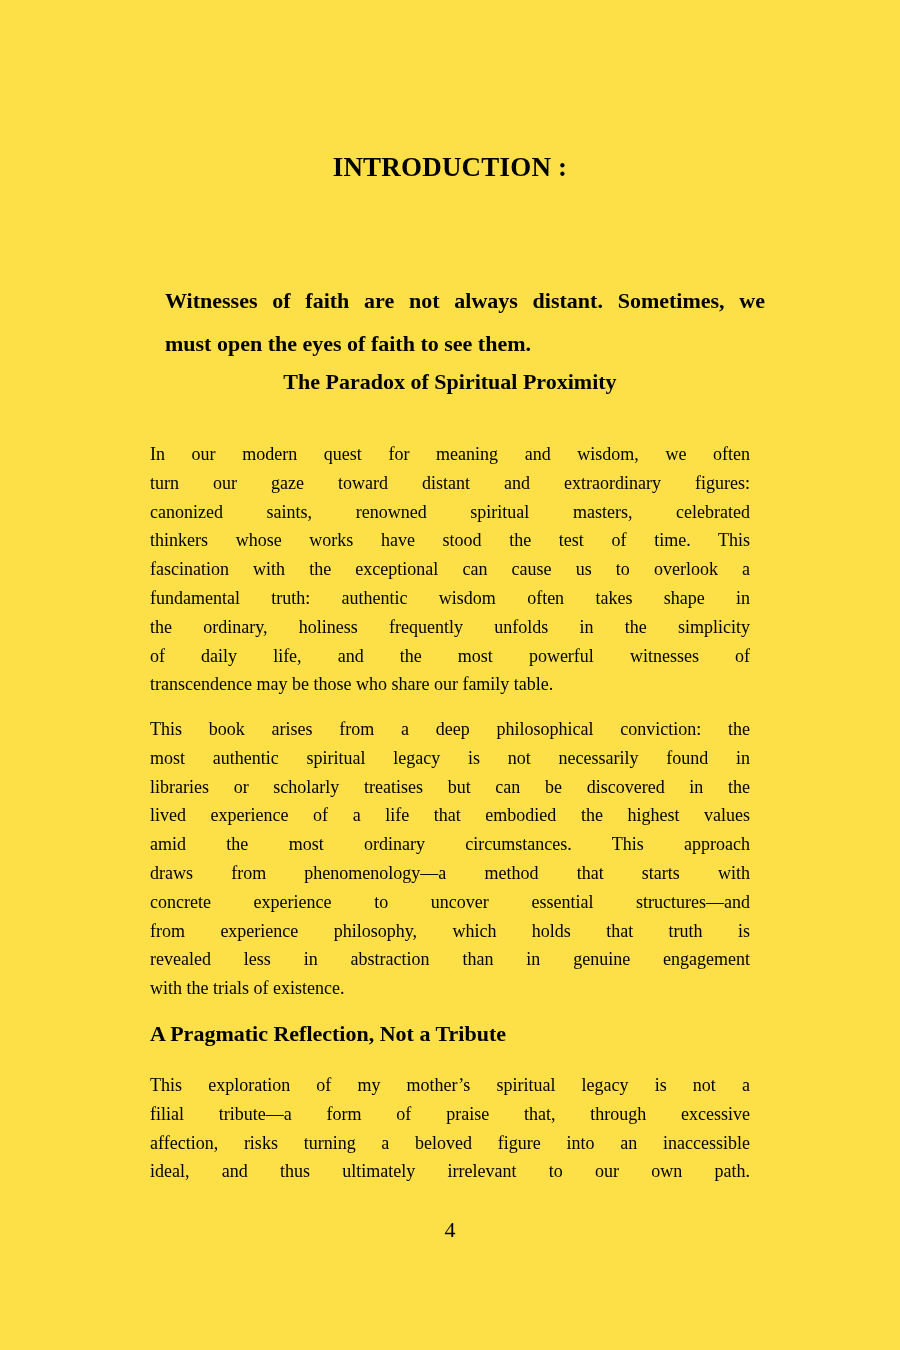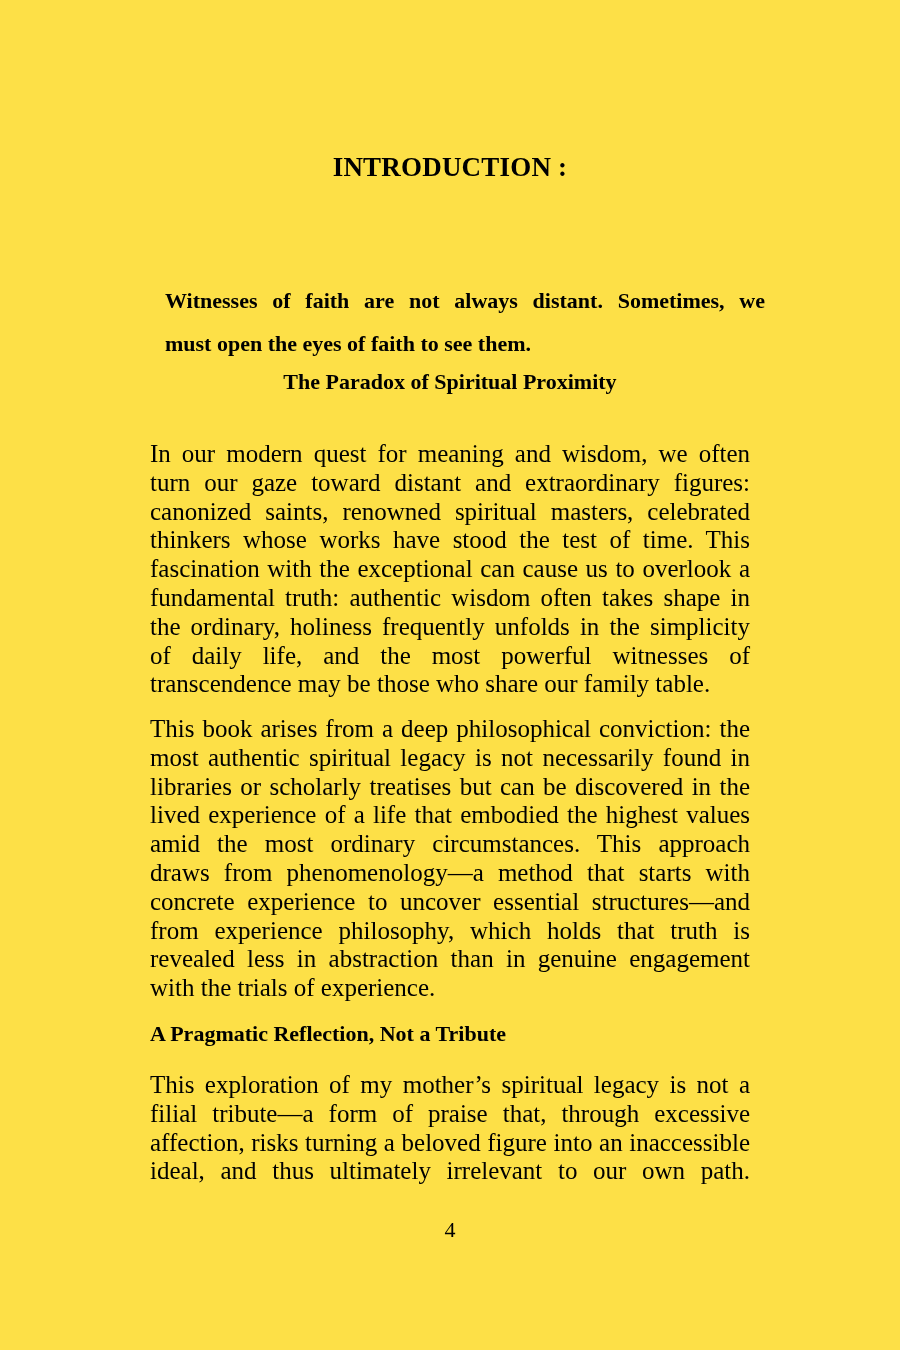--- a/index.html
+++ b/index.html
@@ -55,21 +55,21 @@
       text-align-last: justify;
       white-space: nowrap;
     }
     .lead .ln.last {
       text-align-last: left;
     }
     .para {
       position: absolute;
       left: 150px;
       width: 600px;
-      font-size: 25px;
+      font-size: 18px;
     }
     .para .ln {
       display: block;
       height: 28.8px;
       line-height: 28.8px;
       text-align: justify;
       text-align-last: justify;
       white-space: nowrap;
       overflow: visible;
     }
@@ -115,21 +115,21 @@
   <div class="para" style="top:715px;">
     <span class="ln">This book arises from a deep philosophical conviction: the</span>
     <span class="ln">most authentic spiritual legacy is not necessarily found in</span>
     <span class="ln">libraries or scholarly treatises but can be discovered in the</span>
     <span class="ln">lived experience of a life that embodied the highest values</span>
     <span class="ln">amid the most ordinary circumstances. This approach</span>
     <span class="ln">draws from phenomenology—a method that starts with</span>
     <span class="ln">concrete experience to uncover essential structures—and</span>
     <span class="ln">from experience philosophy, which holds that truth is</span>
     <span class="ln">revealed less in abstraction than in genuine engagement</span>
-    <span class="ln last">with the trials of experience.</span>
+    <span class="ln last">with the trials of existence.</span>
   </div>
 
   <div class="heading" style="top:1020px;">A Pragmatic Reflection, Not a Tribute</div>
 
   <div class="para" style="top:1071px;">
     <span class="ln">This exploration of my mother’s spiritual legacy is not a</span>
     <span class="ln">filial tribute—a form of praise that, through excessive</span>
     <span class="ln">affection, risks turning a beloved figure into an inaccessible</span>
     <span class="ln">ideal, and thus ultimately irrelevant to our own path.</span>
   </div>

